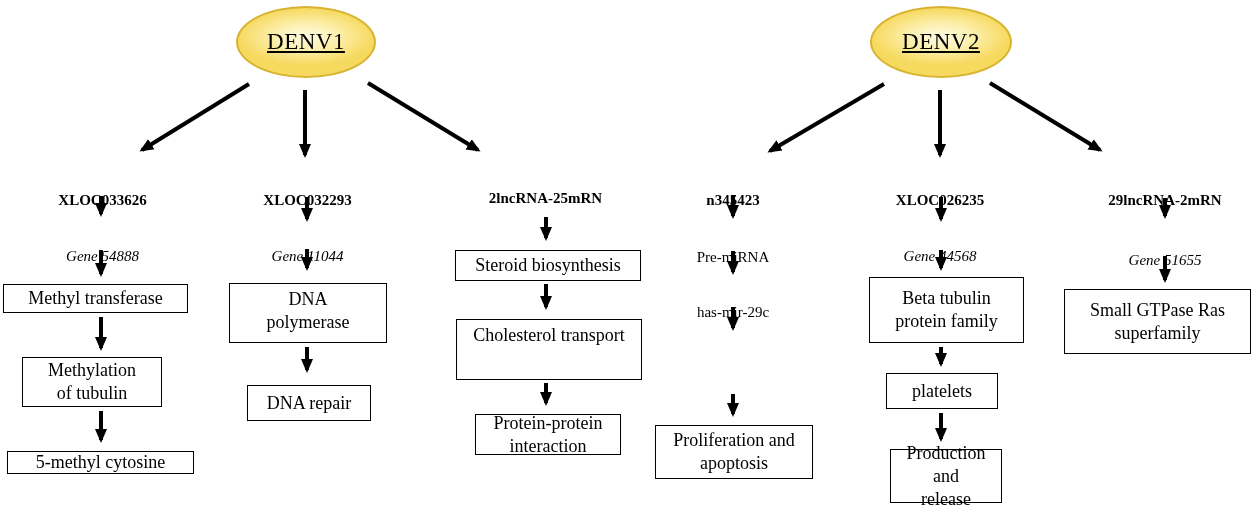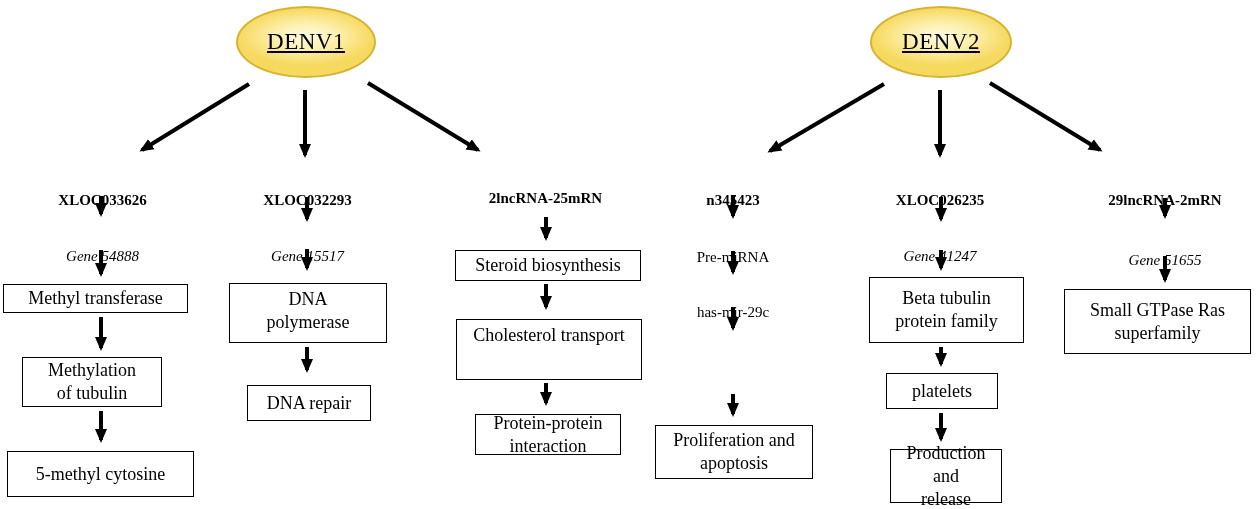--- a/index.html
+++ b/index.html
@@ -77,39 +77,39 @@
     <span>DENV1</span>
   </div>
   <div class="ellipse-node" style="left:870px;top:6px;width:142px;height:72px">
     <span>DENV2</span>
   </div>
 
   <div class="t t-bold" style="left:25px;top:171px;width:155px">XLOC033626</div>
   <div class="t t-italic" style="left:25px;top:227px;width:155px">Gene 54888</div>
   <div class="pbox" style="left:3px;top:284px;width:185px;height:29px">Methyl transferase</div>
   <div class="pbox" style="left:22px;top:357px;width:140px;height:50px">Methylation of tubulin</div>
-  <div class="pbox" style="left:7px;top:451px;width:187px;height:46px">5-methyl cytosine</div>
+  <div class="pbox" style="left:7px;top:451px;width:187px;height:23px">5-methyl cytosine</div>
 
   <div class="t t-bold" style="left:230px;top:171px;width:155px">XLOC032293</div>
-  <div class="t t-italic" style="left:230px;top:227px;width:155px">Gene 15517</div>
+  <div class="t t-italic" style="left:230px;top:227px;width:155px">Gene 11044</div>
   <div class="pbox top-align" style="left:229px;top:283px;width:158px;height:60px">DNA polymerase</div>
   <div class="pbox" style="left:247px;top:385px;width:124px;height:36px">DNA repair</div>
 
   <div class="t t-bold" style="left:488px;top:169px;width:115px">2lncRNA-25mRN</div>
   <div class="pbox" style="left:455px;top:250px;width:186px;height:31px">Steroid biosynthesis</div>
   <div class="pbox top-align" style="left:456px;top:319px;width:186px;height:61px">Cholesterol transport</div>
   <div class="pbox" style="left:475px;top:414px;width:146px;height:41px">Protein-protein interaction</div>
 
   <div class="t t-bold" style="left:660px;top:171px;width:146px">n345423</div>
   <div class="t" style="left:660px;top:228px;width:146px">Pre-miRNA</div>
   <div class="t" style="left:660px;top:283px;width:146px">has-mir-29c</div>
   <div class="pbox" style="left:655px;top:425px;width:158px;height:54px">Proliferation and apoptosis</div>
 
   <div class="t t-bold" style="left:864px;top:171px;width:152px">XLOC026235</div>
-  <div class="t t-italic" style="left:864px;top:227px;width:152px">Gene 41247</div>
+  <div class="t t-italic" style="left:864px;top:227px;width:152px">Gene 44568</div>
   <div class="pbox" style="left:869px;top:277px;width:155px;height:66px">Beta tubulin protein family</div>
   <div class="pbox" style="left:886px;top:373px;width:112px;height:36px">platelets</div>
   <div class="pbox" style="left:890px;top:449px;width:112px;height:54px">Production and release</div>
 
   <div class="t t-bold" style="left:1085px;top:171px;width:160px">29lncRNA-2mRN</div>
   <div class="t t-italic" style="left:1085px;top:231px;width:160px">Gene 51655</div>
   <div class="pbox" style="left:1064px;top:289px;width:187px;height:65px">Small GTPase Ras superfamily</div>
 
 </div>
 

